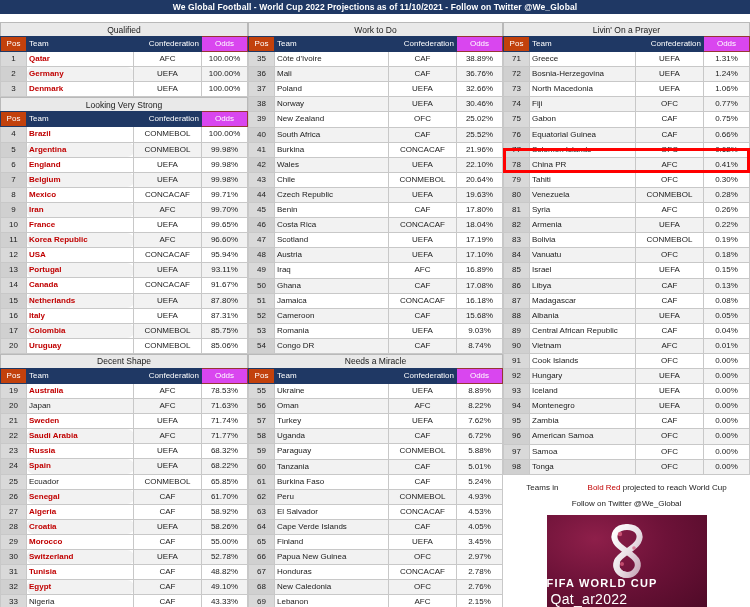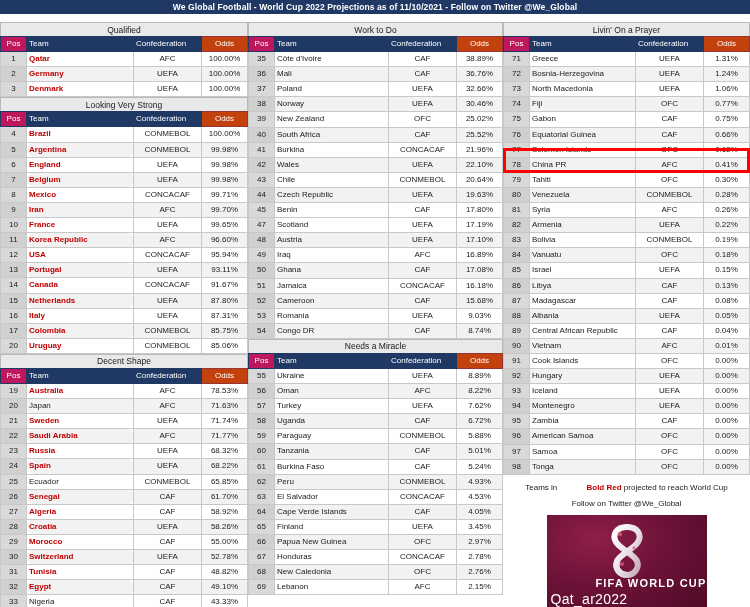--- a/index.html
+++ b/index.html
@@ -65,23 +65,23 @@
     white-space: nowrap;
     overflow: hidden;
   }
   table.grid th {
     background: #1f3864;
     color: #ffffff;
     font-weight: normal;
     border-color: #1f3864;
     text-align: left;
   }
-  table.grid th.pos   { text-align: center; background:#be185d; }
-  table.grid th.conf  { text-align: left; }
-  table.grid th.odds  { text-align: center; background: #c2410c; border-color:#963634; }
+  table.grid th.pos   { text-align: center; background:#c2410c; }
+  table.grid th.conf  { text-align: right; }
+  table.grid th.odds  { text-align: center; background: #d946ef; border-color:#963634; }
 
   col.c-pos  { width: 26px; }
   col.c-team { width: auto; }
   col.c-conf { width: 68px; }
   col.c-odds { width: 46px; }
 
   td.pos  { text-align: center; background: #d9d9d9; color:#1a1a1a; }
   td.team { text-align: left; color: #1a1a1a; }
   td.team.red { color: #c00000; font-weight: bold; border-radius: 7px; }
   td.conf { text-align: center; color:#1a1a1a; }
@@ -92,37 +92,37 @@
   tr.alt td.pos { background: #d0d0d0; }
 
   
   .notes {
     margin-top: 8px;
     text-align: center;
     font-size: 8px;
     color: #1a1a1a;
   }
   .notes p { margin-bottom: 7px; }
-  .notes .bold-red { color: #c00000; font-weight: bold; padding-left: 27px; }
+  .notes .bold-red { color: #c00000; font-weight: normal; padding-left: 27px; }
 
   
   .logo-wrap {
     margin: 4px auto 0;
     width: 160px; height: 96px;
     position: relative;
     background: radial-gradient(ellipse at 30% 25%, #8e1f4a 0%, #6d1238 45%, #4e0a27 100%);
     overflow: hidden;
   }
   .logo-mark {
     position: absolute; left: 50%; top: 6px;
     transform: translateX(-50%);
   }
   .logo-text1 {
     position: absolute; left: 0; right: 0; bottom: 22px;
-    text-align: right; color: #ffffff;
+    text-align: left; color: #ffffff;
     font-size: 11px; font-weight: bold; letter-spacing: 1.2px;
   }
   .logo-text2 {
     position: absolute; left: 4px; right: 0; bottom: 4px;
     text-align: left; color: #ffffff;
     font-size: 14px; font-weight: normal; letter-spacing: .3px;
   }
 
   
   .highlight-box {
@@ -480,20 +480,26 @@
                 <td class="pos">44</td>
                 <td class="team">Czech Republic</td>
                 <td class="conf">UEFA</td>
                 <td class="odds">19.63%</td>
               </tr>
               <tr>
                 <td class="pos">45</td>
                 <td class="team">Benin</td>
                 <td class="conf">CAF</td>
                 <td class="odds">17.80%</td>
+              </tr>
+              <tr class="alt">
+                <td class="pos">46</td>
+                <td class="team">Costa Rica</td>
+                <td class="conf">CONCACAF</td>
+                <td class="odds">18.04%</td>
               </tr>
               <tr>
                 <td class="pos">47</td>
                 <td class="team">Scotland</td>
                 <td class="conf">UEFA</td>
                 <td class="odds">17.19%</td>
               </tr>
               <tr class="alt">
                 <td class="pos">48</td>
                 <td class="team">Austria</td>

